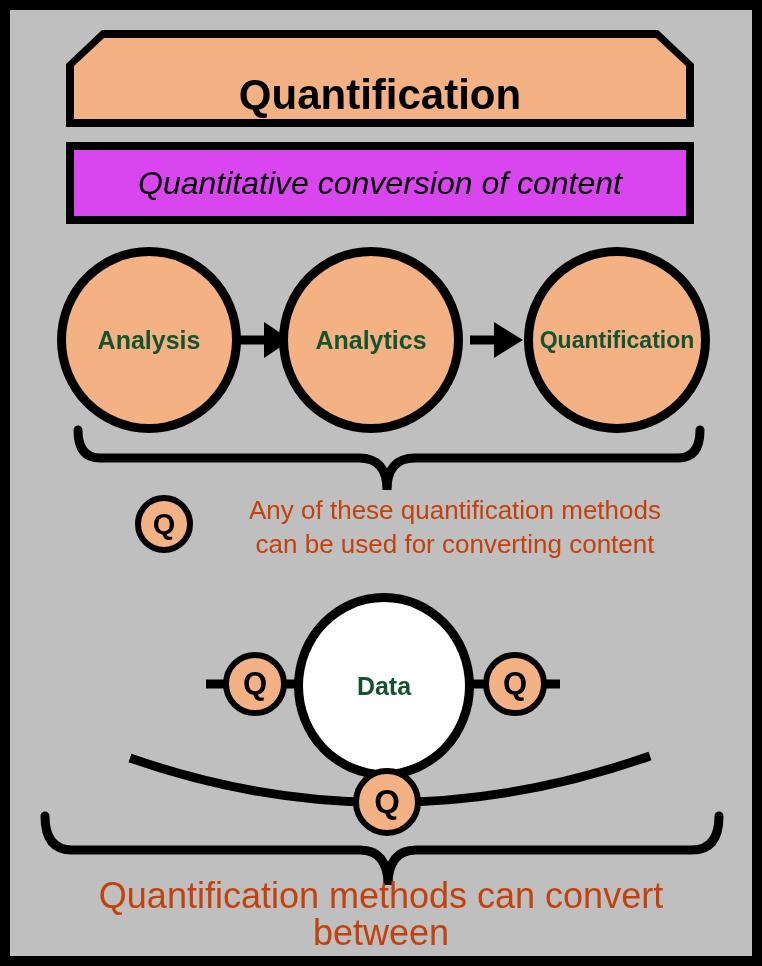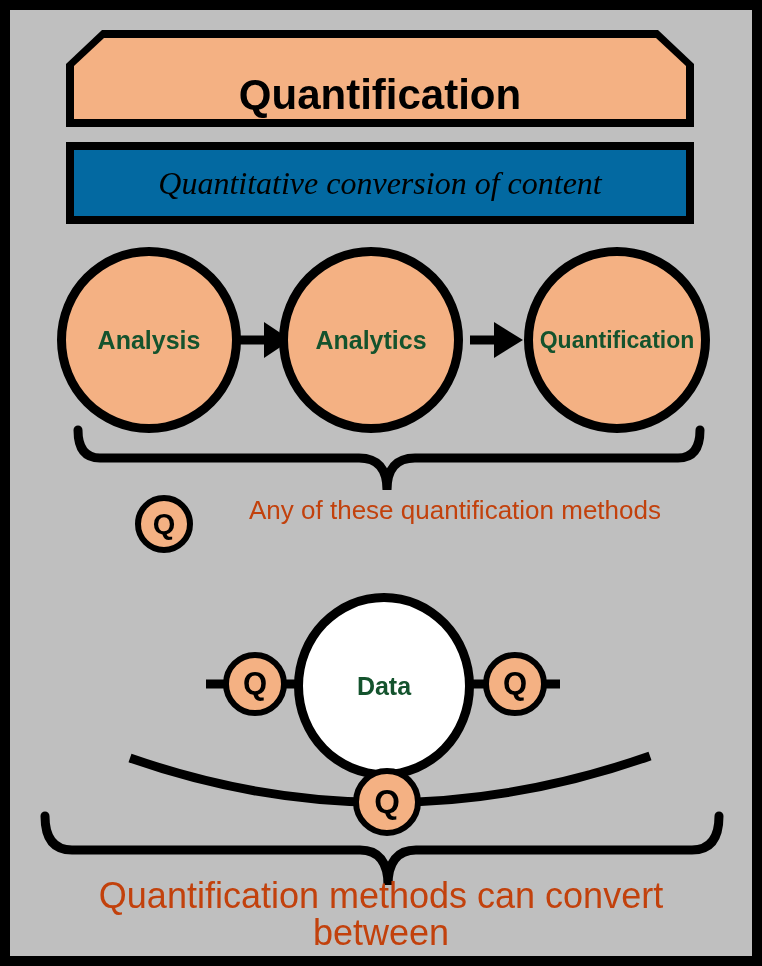--- a/index.html
+++ b/index.html
@@ -26,22 +26,22 @@
     clip-path:polygon(0 100%,0 28px,30px 0,calc(100% - 30px) 0,100% 28px,100% 100%);
     display:flex;align-items:flex-end;justify-content:center;
   }
   .banner-title{
     font-size:42px;font-weight:bold;color:#000;letter-spacing:0px;
     padding-top:6px;
   }
   
   .subtitle-box{
     position:absolute;left:66px;top:142px;width:628px;height:82px;
-    box-sizing:border-box;border:8px solid #000;background:#0369a1;
-    display:flex;align-items:center;justify-content:center;font-family:Liberation Serif, serif;
+    box-sizing:border-box;border:8px solid #000;background:#d946ef;
+    display:flex;align-items:center;justify-content:center;
   }
   .subtitle-text{font-size:32px;font-style:italic;color:#000;}
   
   .node{
     position:absolute;box-sizing:border-box;
     border:9px solid #000;border-radius:50%;
     display:flex;align-items:center;justify-content:center;
   }
   .node.orange{background:#f4b183;}
   .node.white{background:#fff;}
@@ -115,20 +115,21 @@
   </div>
   <div id="n-effect" class="node orange">
     <span class="node-label">Quantification</span>
   </div>
 
   <div id="q-mid" class="qbadge">
     <span>Q</span>
   </div>
   <div id="cap-mid" class="caption">
     <div>Any of these quantification methods</div>
+    <div>can be used for converting content</div>
   </div>
 
   <div id="n-data" class="node white">
     <span class="node-label">Data</span>
   </div>
 
   <div id="q-ad" class="qbadge">
     <span>Q</span>
   </div>
   <div id="q-di" class="qbadge">

